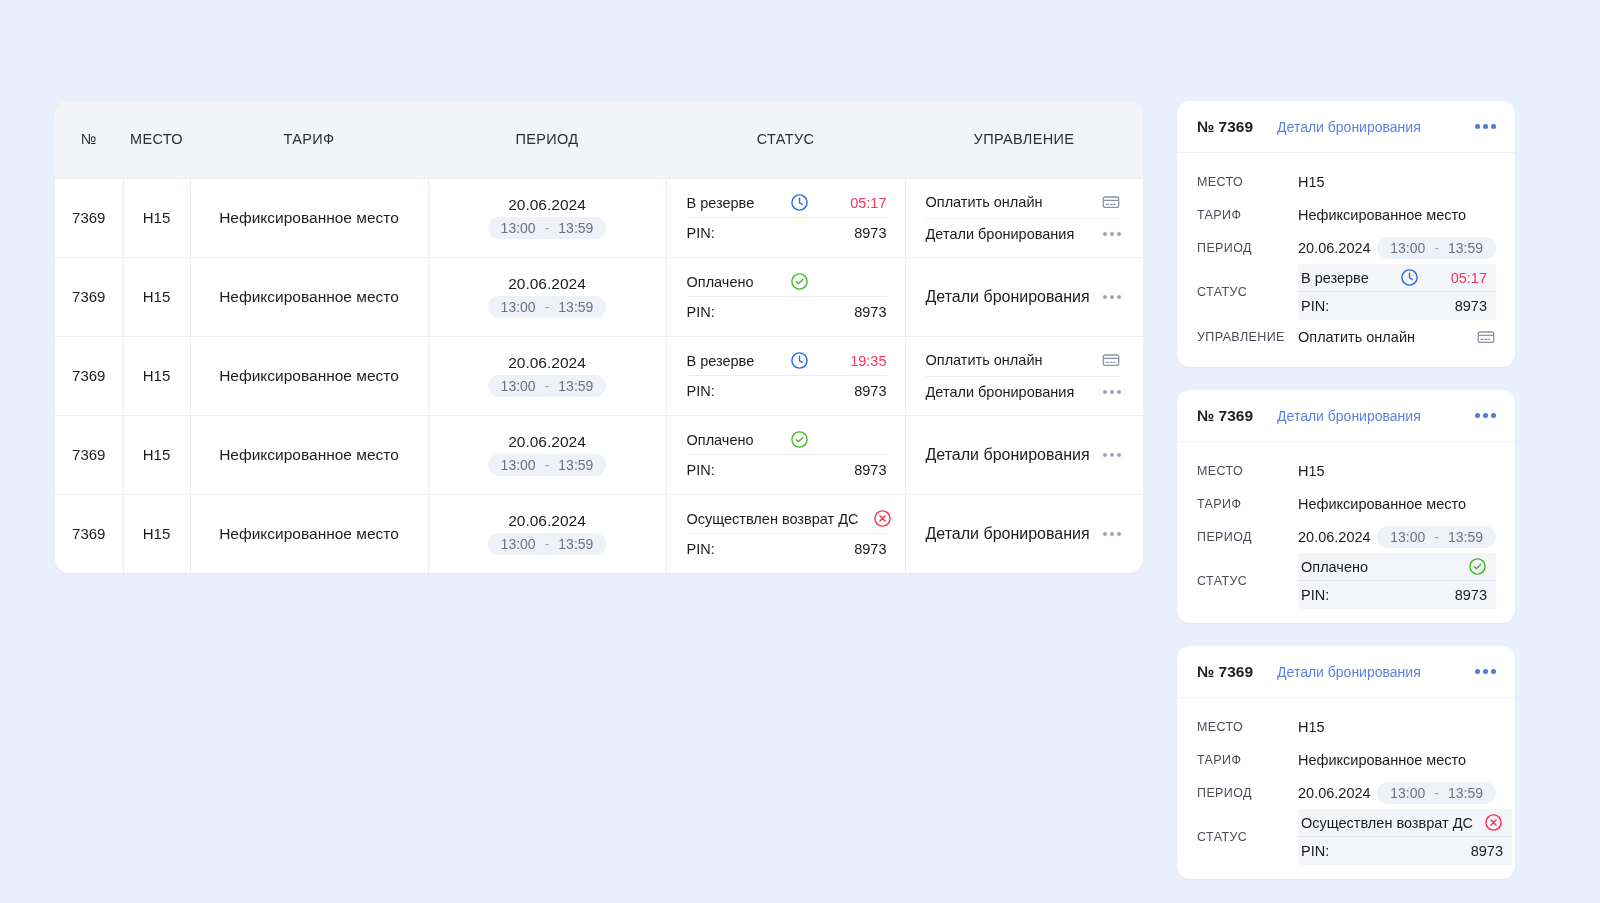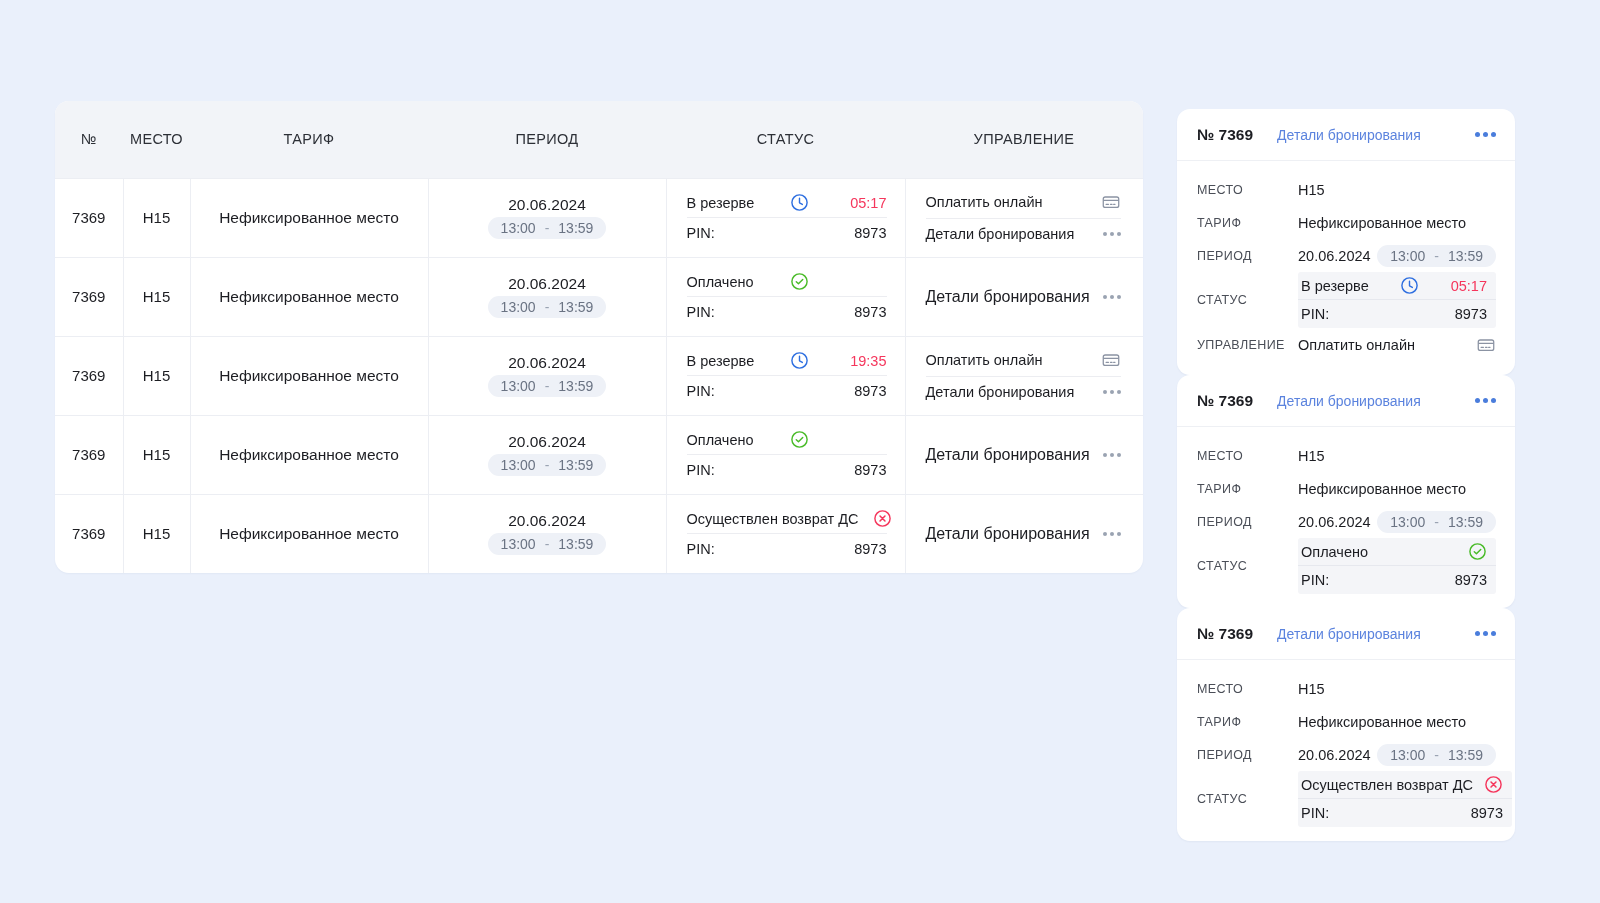--- a/index.html
+++ b/index.html
@@ -183,24 +183,25 @@
     border-radius: 50%;
     background: #9aa3b2;
     display: block;
   }
   .dots.blue i { background: #4a7ddc; width: 5px; height: 5px; }
 
   
   .cards {
     position: absolute;
     left: 1177px;
-    top: 109px;
+    top: 101px;
     width: 338px;
     display: flex;
     flex-direction: column;
+    gap: 23px;
   }
 
   .bcard {
     background: #ffffff;
     border-radius: 13px;
     overflow: hidden;
     box-shadow: 0 1px 2px rgba(30, 50, 90, 0.05);
   }
 
   .bcard-head {

